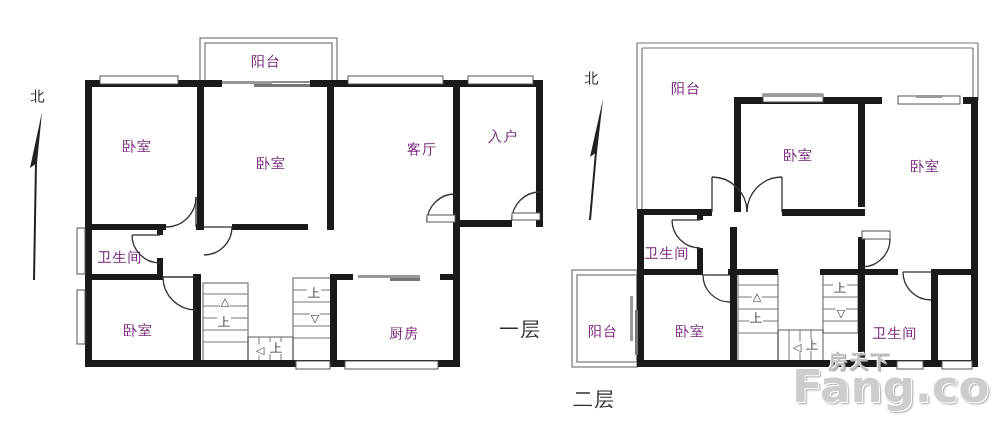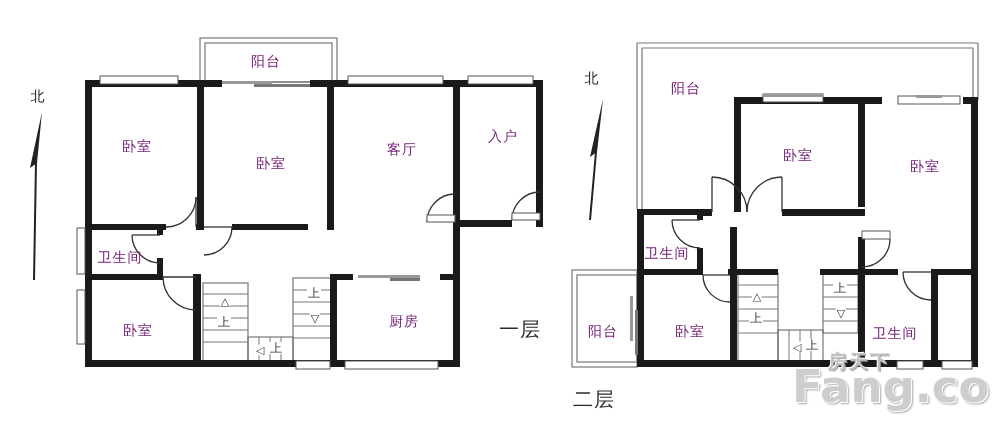--- a/index.html
+++ b/index.html
@@ -199,25 +199,25 @@
     <g>
       <polygon points="603,99 590,157 597,152" fill="#222"></polygon>
       <line x1="596" y1="152" x2="590" y2="220" stroke="#222" stroke-width="2"></line>
     </g>
   </svg>
 
   <div class="lbl north-lbl" style="left:38px;top:97px">北</div>
   <div class="lbl" style="left:266px;top:62px">阳台</div>
   <div class="lbl" style="left:137px;top:147px">卧室</div>
   <div class="lbl" style="left:271px;top:164px">卧室</div>
-  <div class="lbl" style="left:402px;top:150px">客厅</div>
+  <div class="lbl" style="left:422px;top:150px">客厅</div>
   <div class="lbl" style="left:503px;top:137px">入户</div>
   <div class="lbl" style="left:120px;top:258px">卫生间</div>
   <div class="lbl" style="left:138px;top:331px">卧室</div>
-  <div class="lbl" style="left:404px;top:322px">厨房</div>
+  <div class="lbl" style="left:404px;top:334px">厨房</div>
   <div class="lbl floor-lbl" style="left:520px;top:329px">一层</div>
 
   <div class="lbl stair-lbl tri" style="left:225px;top:301px">△</div>
   <div class="lbl stair-lbl" style="left:224px;top:322px">上</div>
   <div class="lbl stair-lbl" style="left:314px;top:293px">上</div>
   <div class="lbl stair-lbl tri" style="left:315px;top:318px">▽</div>
   <div class="lbl stair-lbl tri" style="left:260px;top:350px">◁</div>
   <div class="lbl stair-lbl" style="left:276px;top:348px">上</div>
 
   <div class="lbl north-lbl" style="left:592px;top:79px">北</div>

